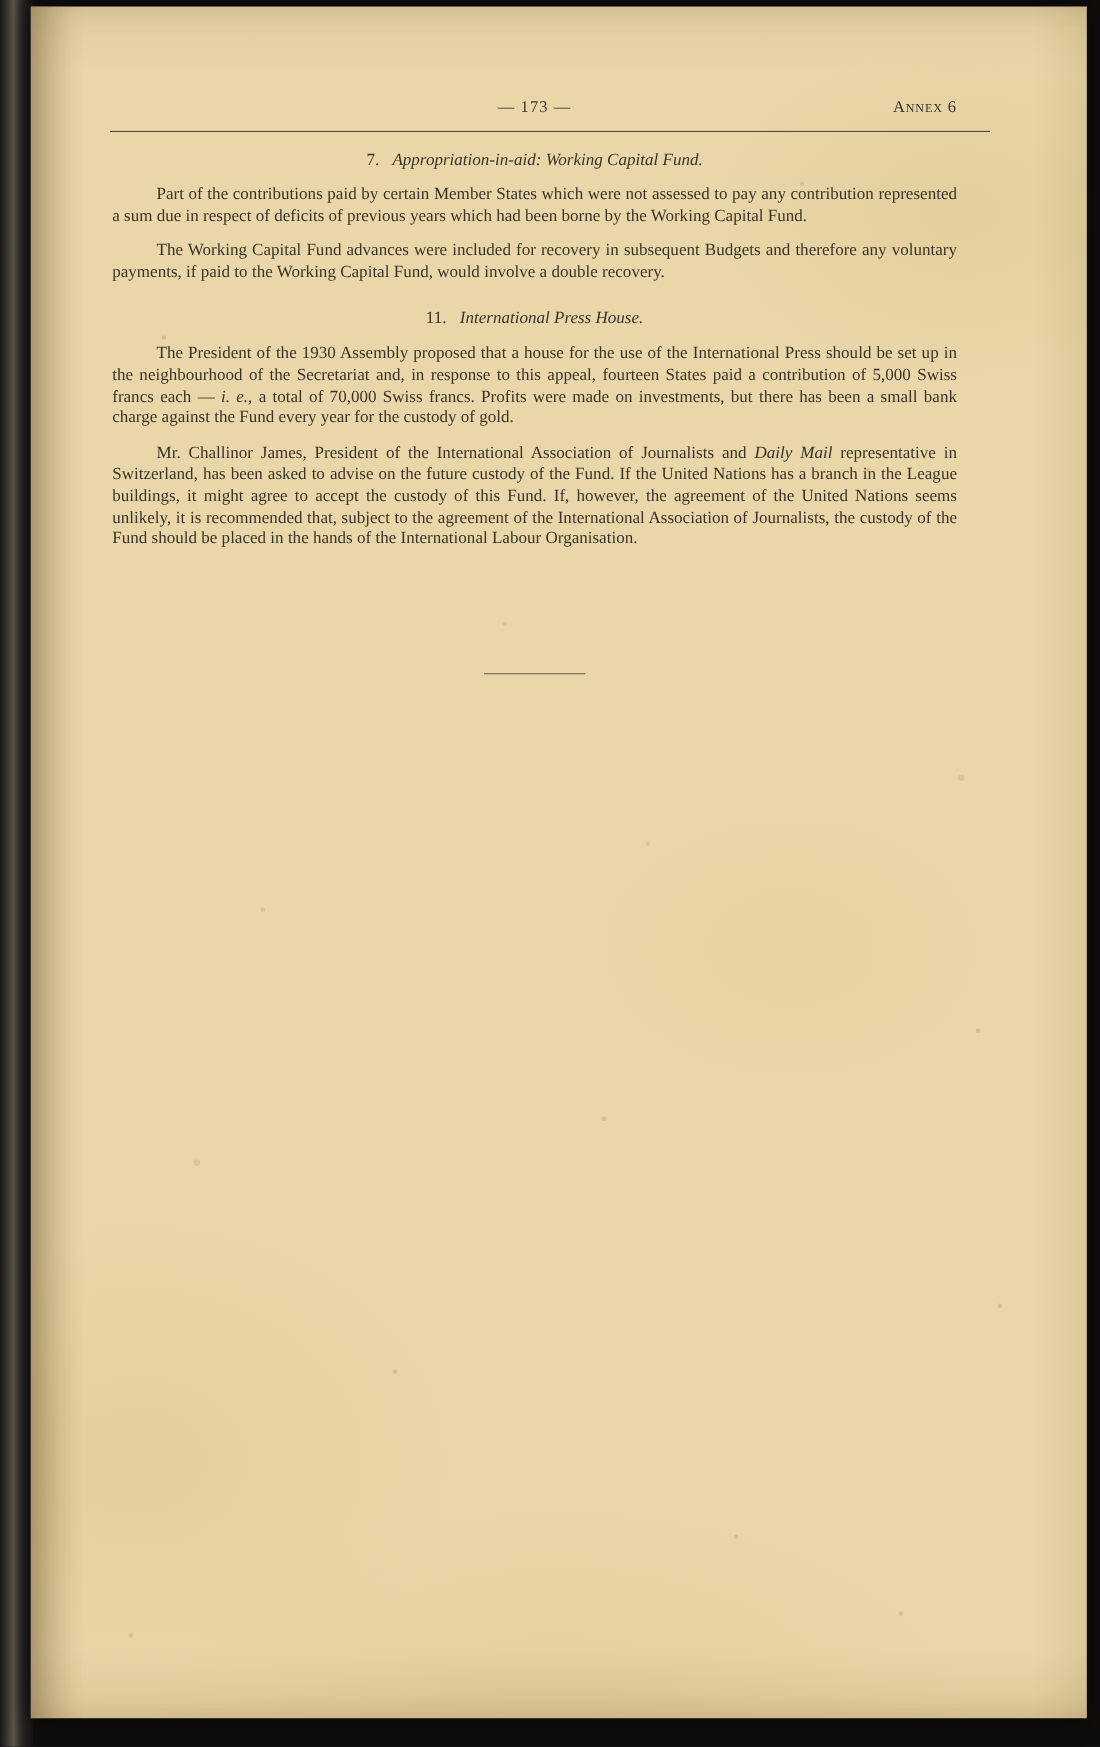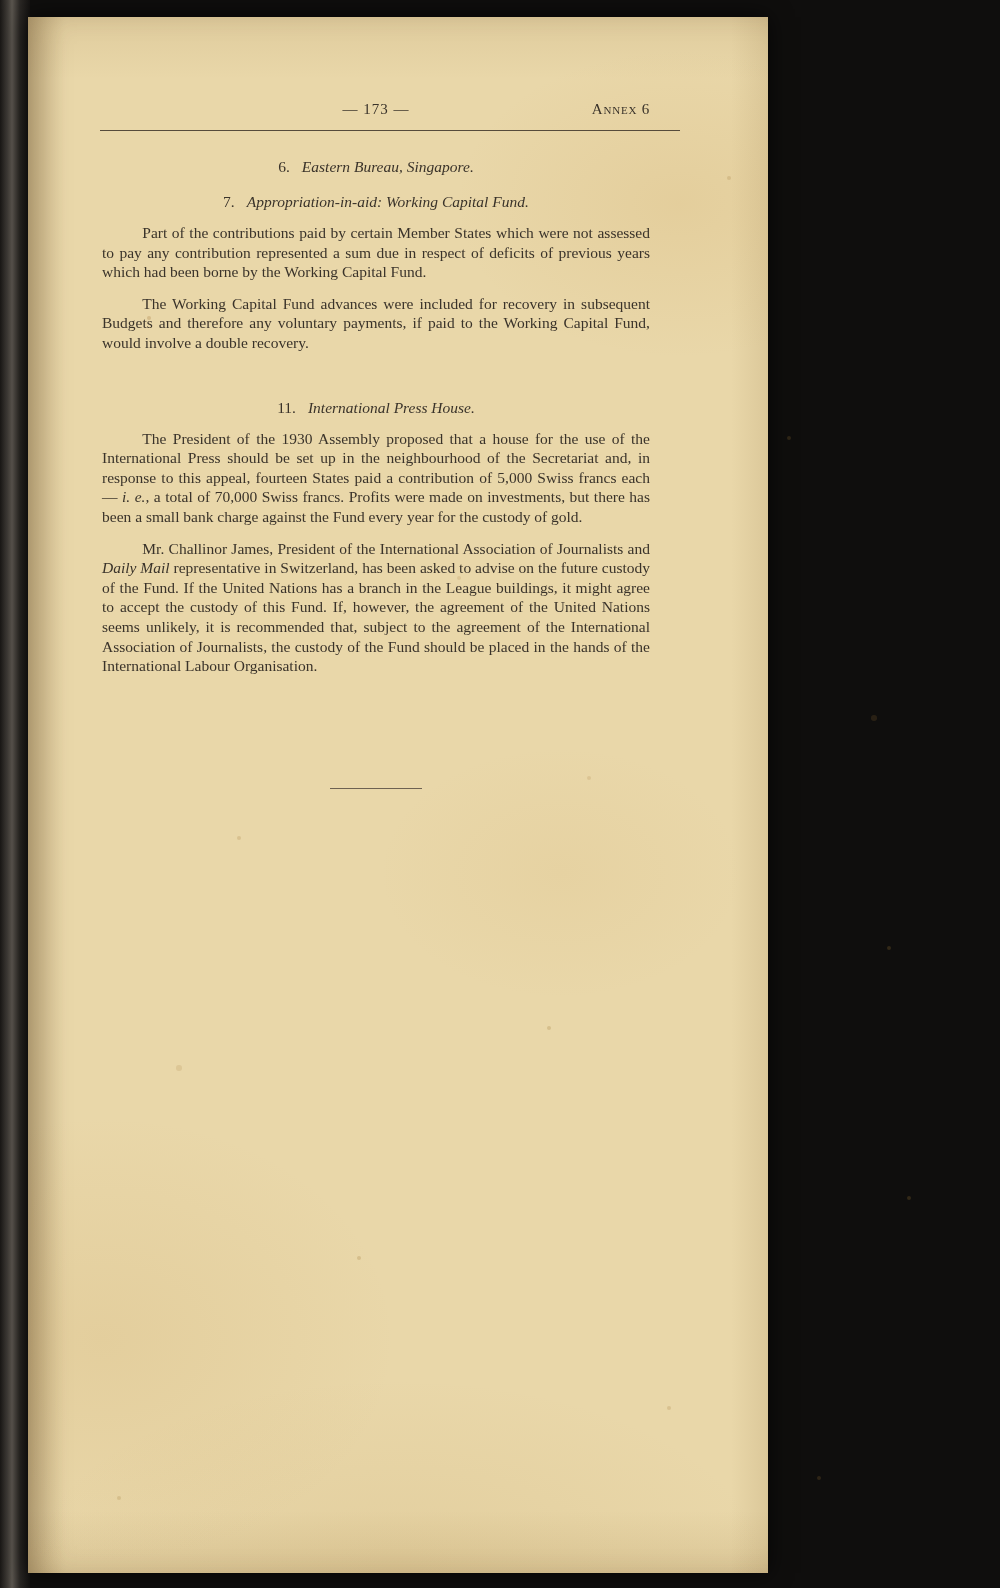--- a/index.html
+++ b/index.html
@@ -14,22 +14,22 @@
     overflow: hidden;
     background: #0f0e0d;
   }
   .spine {
     position: absolute; left: 0; top: 0;
     width: 30px; height: 100%;
     background: linear-gradient(90deg, #191715 0px, #413d38 8px, #5a554e 12px, #2a2724 20px, #141211 30px);
   }
   .paper {
     position: absolute;
-    left: 28px; top: 17px;
-    width: 740px; height: 1556px;
+    left: 28px; top: 6px;
+    width: 960px; height: 1556px;
     box-sizing: border-box;
     padding: 84px 118px 16px 74px;
     background-color: #e9d7a9;
     background-image:
       radial-gradient(ellipse 320px 220px at 88% 12%, rgba(196,152,78,.14), transparent 70%),
       radial-gradient(ellipse 420px 320px at 10% 85%, rgba(186,142,70,.12), transparent 70%),
       radial-gradient(ellipse 260px 180px at 72% 55%, rgba(201,160,90,.09), transparent 70%),
       radial-gradient(ellipse 500px 260px at 50% 100%, rgba(170,130,60,.10), transparent 75%),
       linear-gradient(90deg, rgba(120,90,40,.20) 0, rgba(120,90,40,0) 5%, rgba(120,90,40,0) 95%, rgba(120,90,40,.12) 100%),
       linear-gradient(180deg, rgba(140,105,50,.10) 0, rgba(140,105,50,0) 4%, rgba(140,105,50,0) 96%, rgba(140,105,50,.14) 100%);
@@ -80,21 +80,21 @@
   .sec-head {
     text-align: center;
     font-size: 15.5px;
     font-weight: normal;
     margin: 0;
   }
   .sec-head .num { font-style: normal; margin-right: 12px; }
   .sec-head .ttl { font-style: italic; }
   .gap-sm { margin-top: 27px; }
   .gap-md { margin-top: 17px; }
-  .gap-lg { margin-top: 46px; }
+  .gap-lg { margin-top: 24px; }
   p {
     margin: 12px 0 0 0;
     font-size: 15.5px;
     line-height: 19.6px;
     text-align: justify;
     text-indent: 2.6em;
   }
   p + p { margin-top: 12px; }
   .end-rule {
     border: 0;
@@ -113,23 +113,20 @@
   <div class="paper">
     <div class="speckles"></div>
 
     <div class="page-header">
       <span class="pageno">— 173 —</span>
       <span class="annex">Annex 6</span>
     </div>
     <hr class="header-rule">
 
     <section>
-      <h2 class="sec-head gap-sm">
-        <span class="num">6.</span><span class="ttl">Eastern Bureau, Singapore.</span>
-      </h2>
     </section>
 
     <section>
       <h2 class="sec-head gap-md">
         <span class="num">7.</span><span class="ttl">Appropriation-in-aid: Working Capital Fund.</span>
       </h2>
       <p>Part of the contributions paid by certain Member States which were not assessed to pay any contribution represented a sum due in respect of deficits of previous years which had been borne by the Working Capital Fund.</p>
       <p>The Working Capital Fund advances were included for recovery in subsequent Budgets and therefore any voluntary payments, if paid to the Working Capital Fund, would involve a double recovery.</p>
     </section>
 

